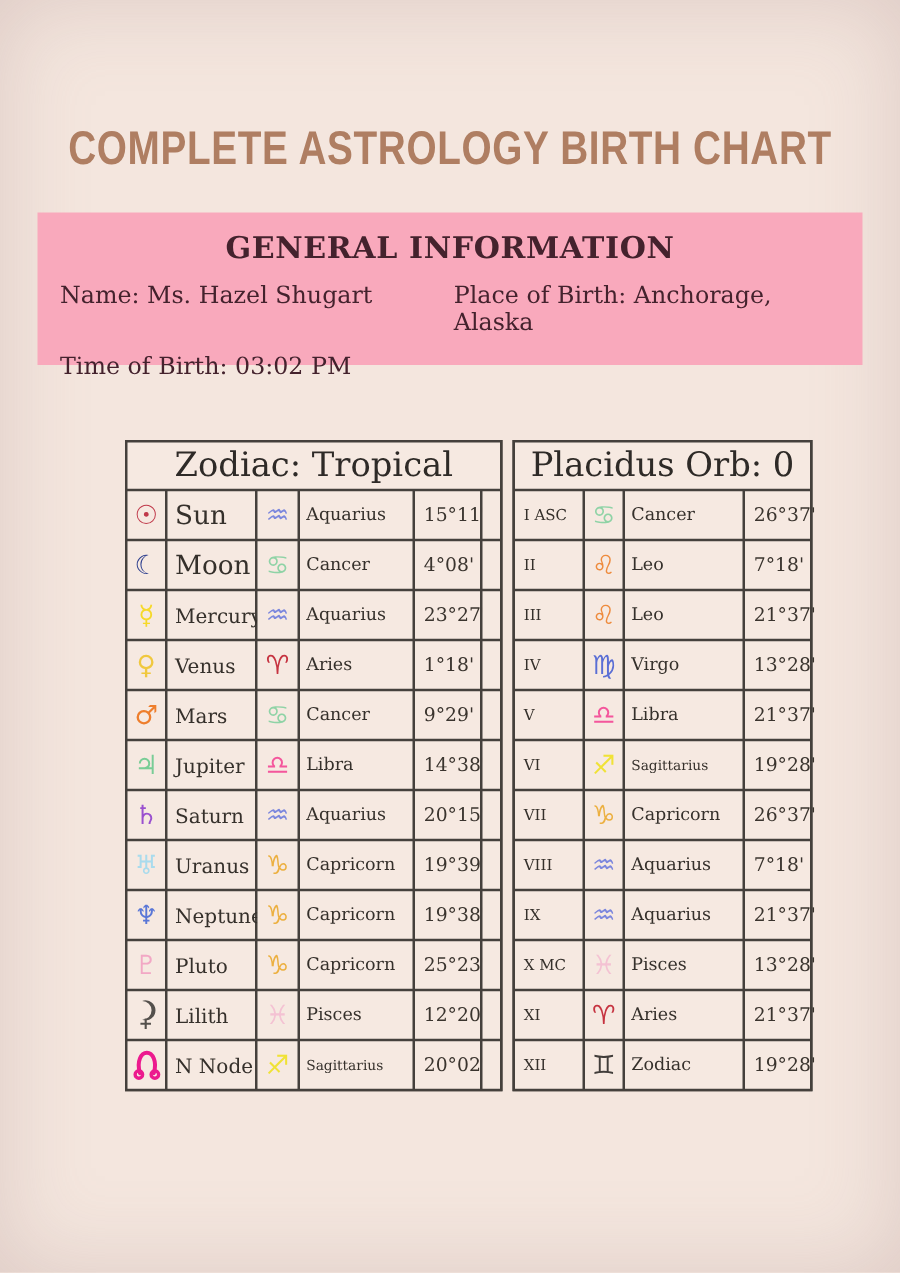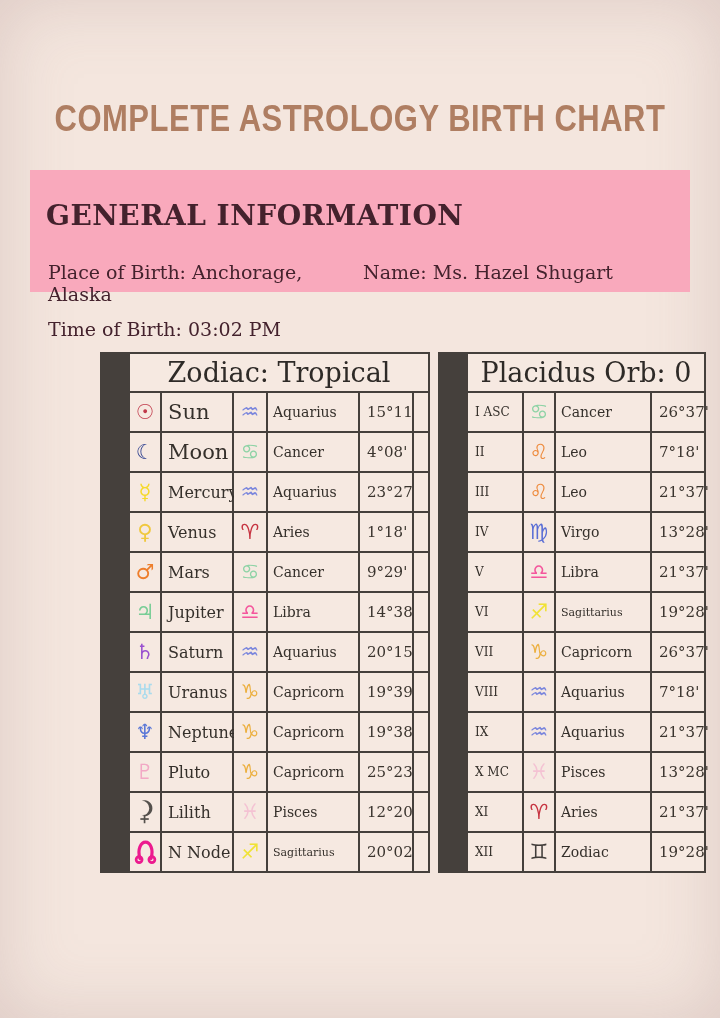--- a/index.html
+++ b/index.html
@@ -20,32 +20,32 @@
     margin:0; text-align:center;
     font-family:"Liberation Sans", sans-serif;
     font-weight:bold; font-size:31px; letter-spacing:.5px;
     transform:scaleY(1.22); transform-origin:center top;
   }
   .info-panel {
     position:absolute; left:30px; top:170px; width:660px; height:122px;
     box-sizing:border-box;
   }
   .info-heading {
-    margin:16px; padding-top:13px; text-align:left;
-    font-size:28px; font-weight:bold; letter-spacing:.5px;
+    margin:0; padding-top:13px; text-align:center;
+    font-size:24px; font-weight:bold; letter-spacing:.5px;
   }
   .info-grid {
     display:grid; grid-template-columns:1fr 1fr;
     padding:13px 18px 0 18px; row-gap:13px; column-gap:6px;
     font-size:19px;
   }
   .tables { position:absolute; left:100px; top:352px; display:flex; gap:8px; }
   .tbl {
     display:grid; gap:2px;
-    background:#45403c; border:2px solid #45403c;padding-left:28px;
+    background:#45403c; border:2px solid #45403c;
   }
   .tbl > div { background:#f6e9e1; }
   .tbl-left  { grid-template-columns:30px 70px 32px 90px 52px 14px; }
   .tbl-right { grid-template-columns:54px 30px 94px 52px; }
   .tbl-header {
     grid-column:1/-1; height:37px;
     display:flex; align-items:center; justify-content:center;
     font-size:27px; color:#2e2a27;
   }
   .cell { min-height:38px; display:flex; align-items:center; box-sizing:border-box; }
@@ -64,22 +64,22 @@
 </head>
 <body style="background: rgb(244, 230, 222);">
 
 <div class="vignette"></div>
 
 <h1 class="title" style="color: rgb(175, 126, 98);">COMPLETE ASTROLOGY BIRTH CHART</h1>
 
 <section class="info-panel" style="background: rgb(249, 169, 188); color: rgb(68, 34, 45);">
   <h2 class="info-heading">GENERAL INFORMATION</h2>
   <div class="info-grid">
+    <div class="info-line"><span>Name:</span> <span>Ms. Hazel Shugart</span></div>
     <div class="info-line"><span>Place of Birth:</span> <span>Anchorage, Alaska</span></div>
-    <div class="info-line"><span>Name:</span> <span>Ms. Hazel Shugart</span></div>
     <div class="info-line"><span>Time of Birth:</span> <span>03:02 PM</span></div>
   </div>
 </section>
 
 <div class="tables">
   <div class="tbl tbl-left">
     <div class="tbl-header">Zodiac: Tropical</div>
   <div class="cell icon-cell">
         <div class="glyph" style="color: rgb(192, 57, 74);">☉</div>
       </div>

